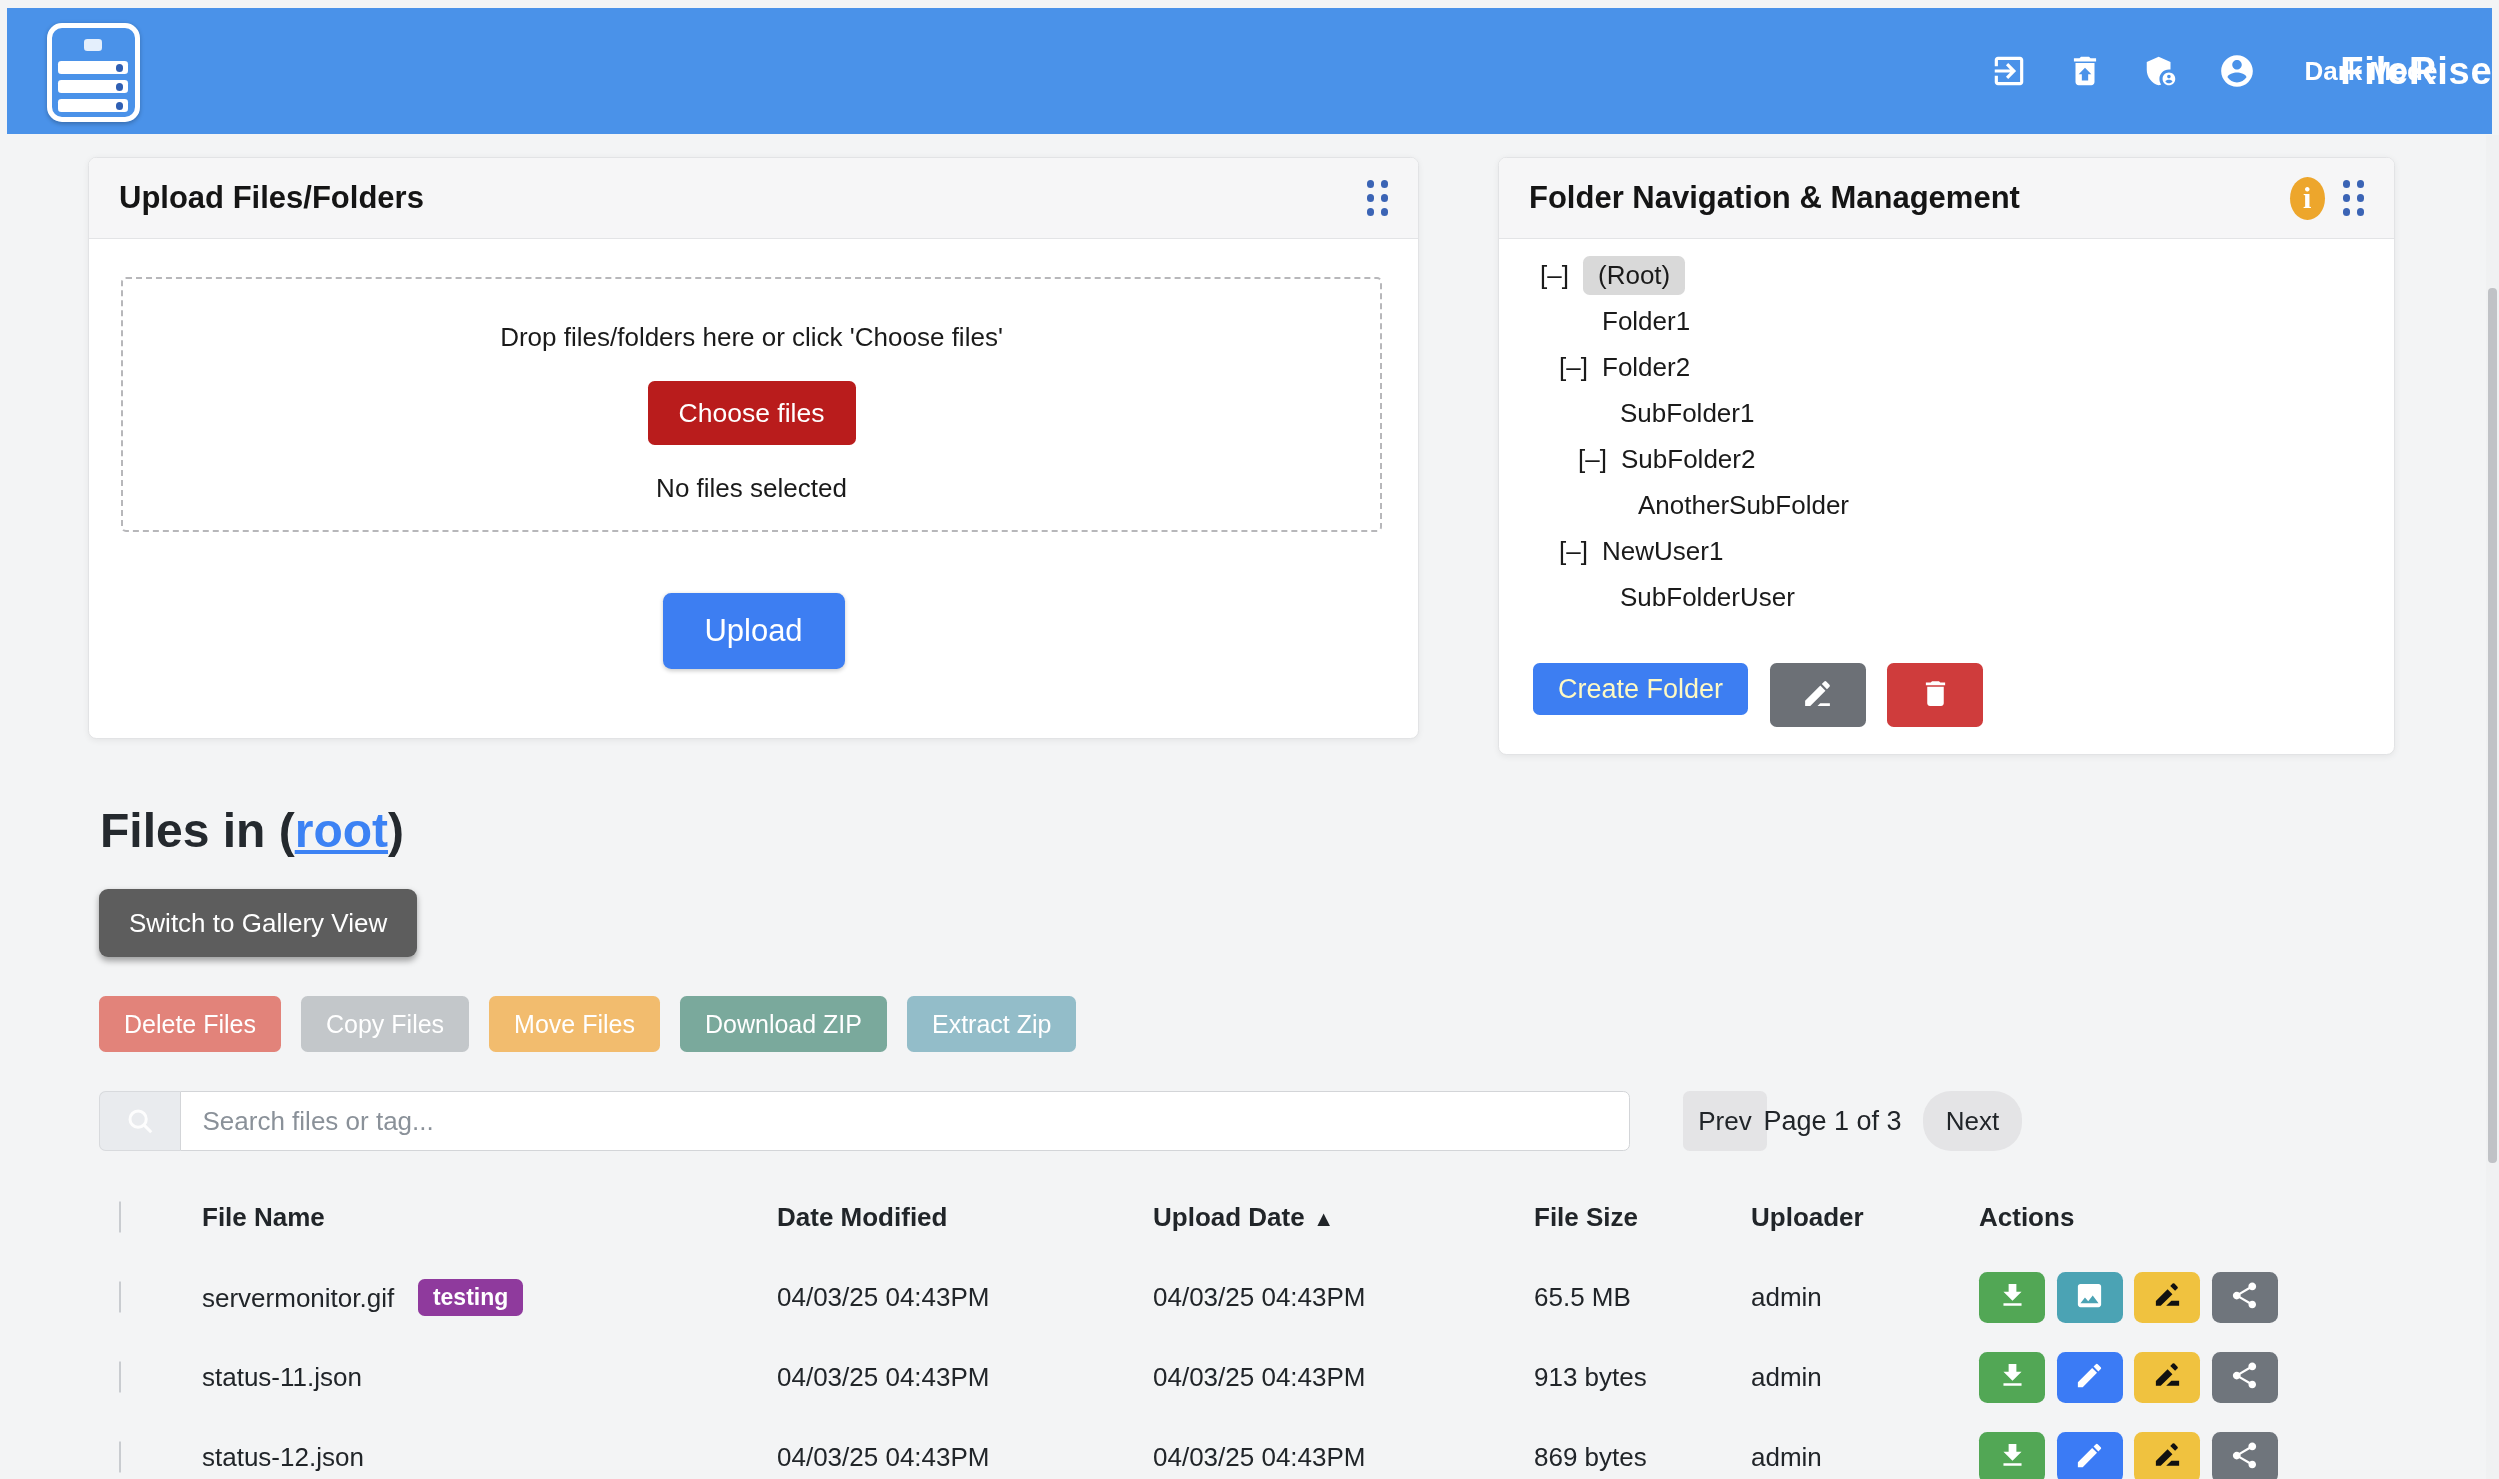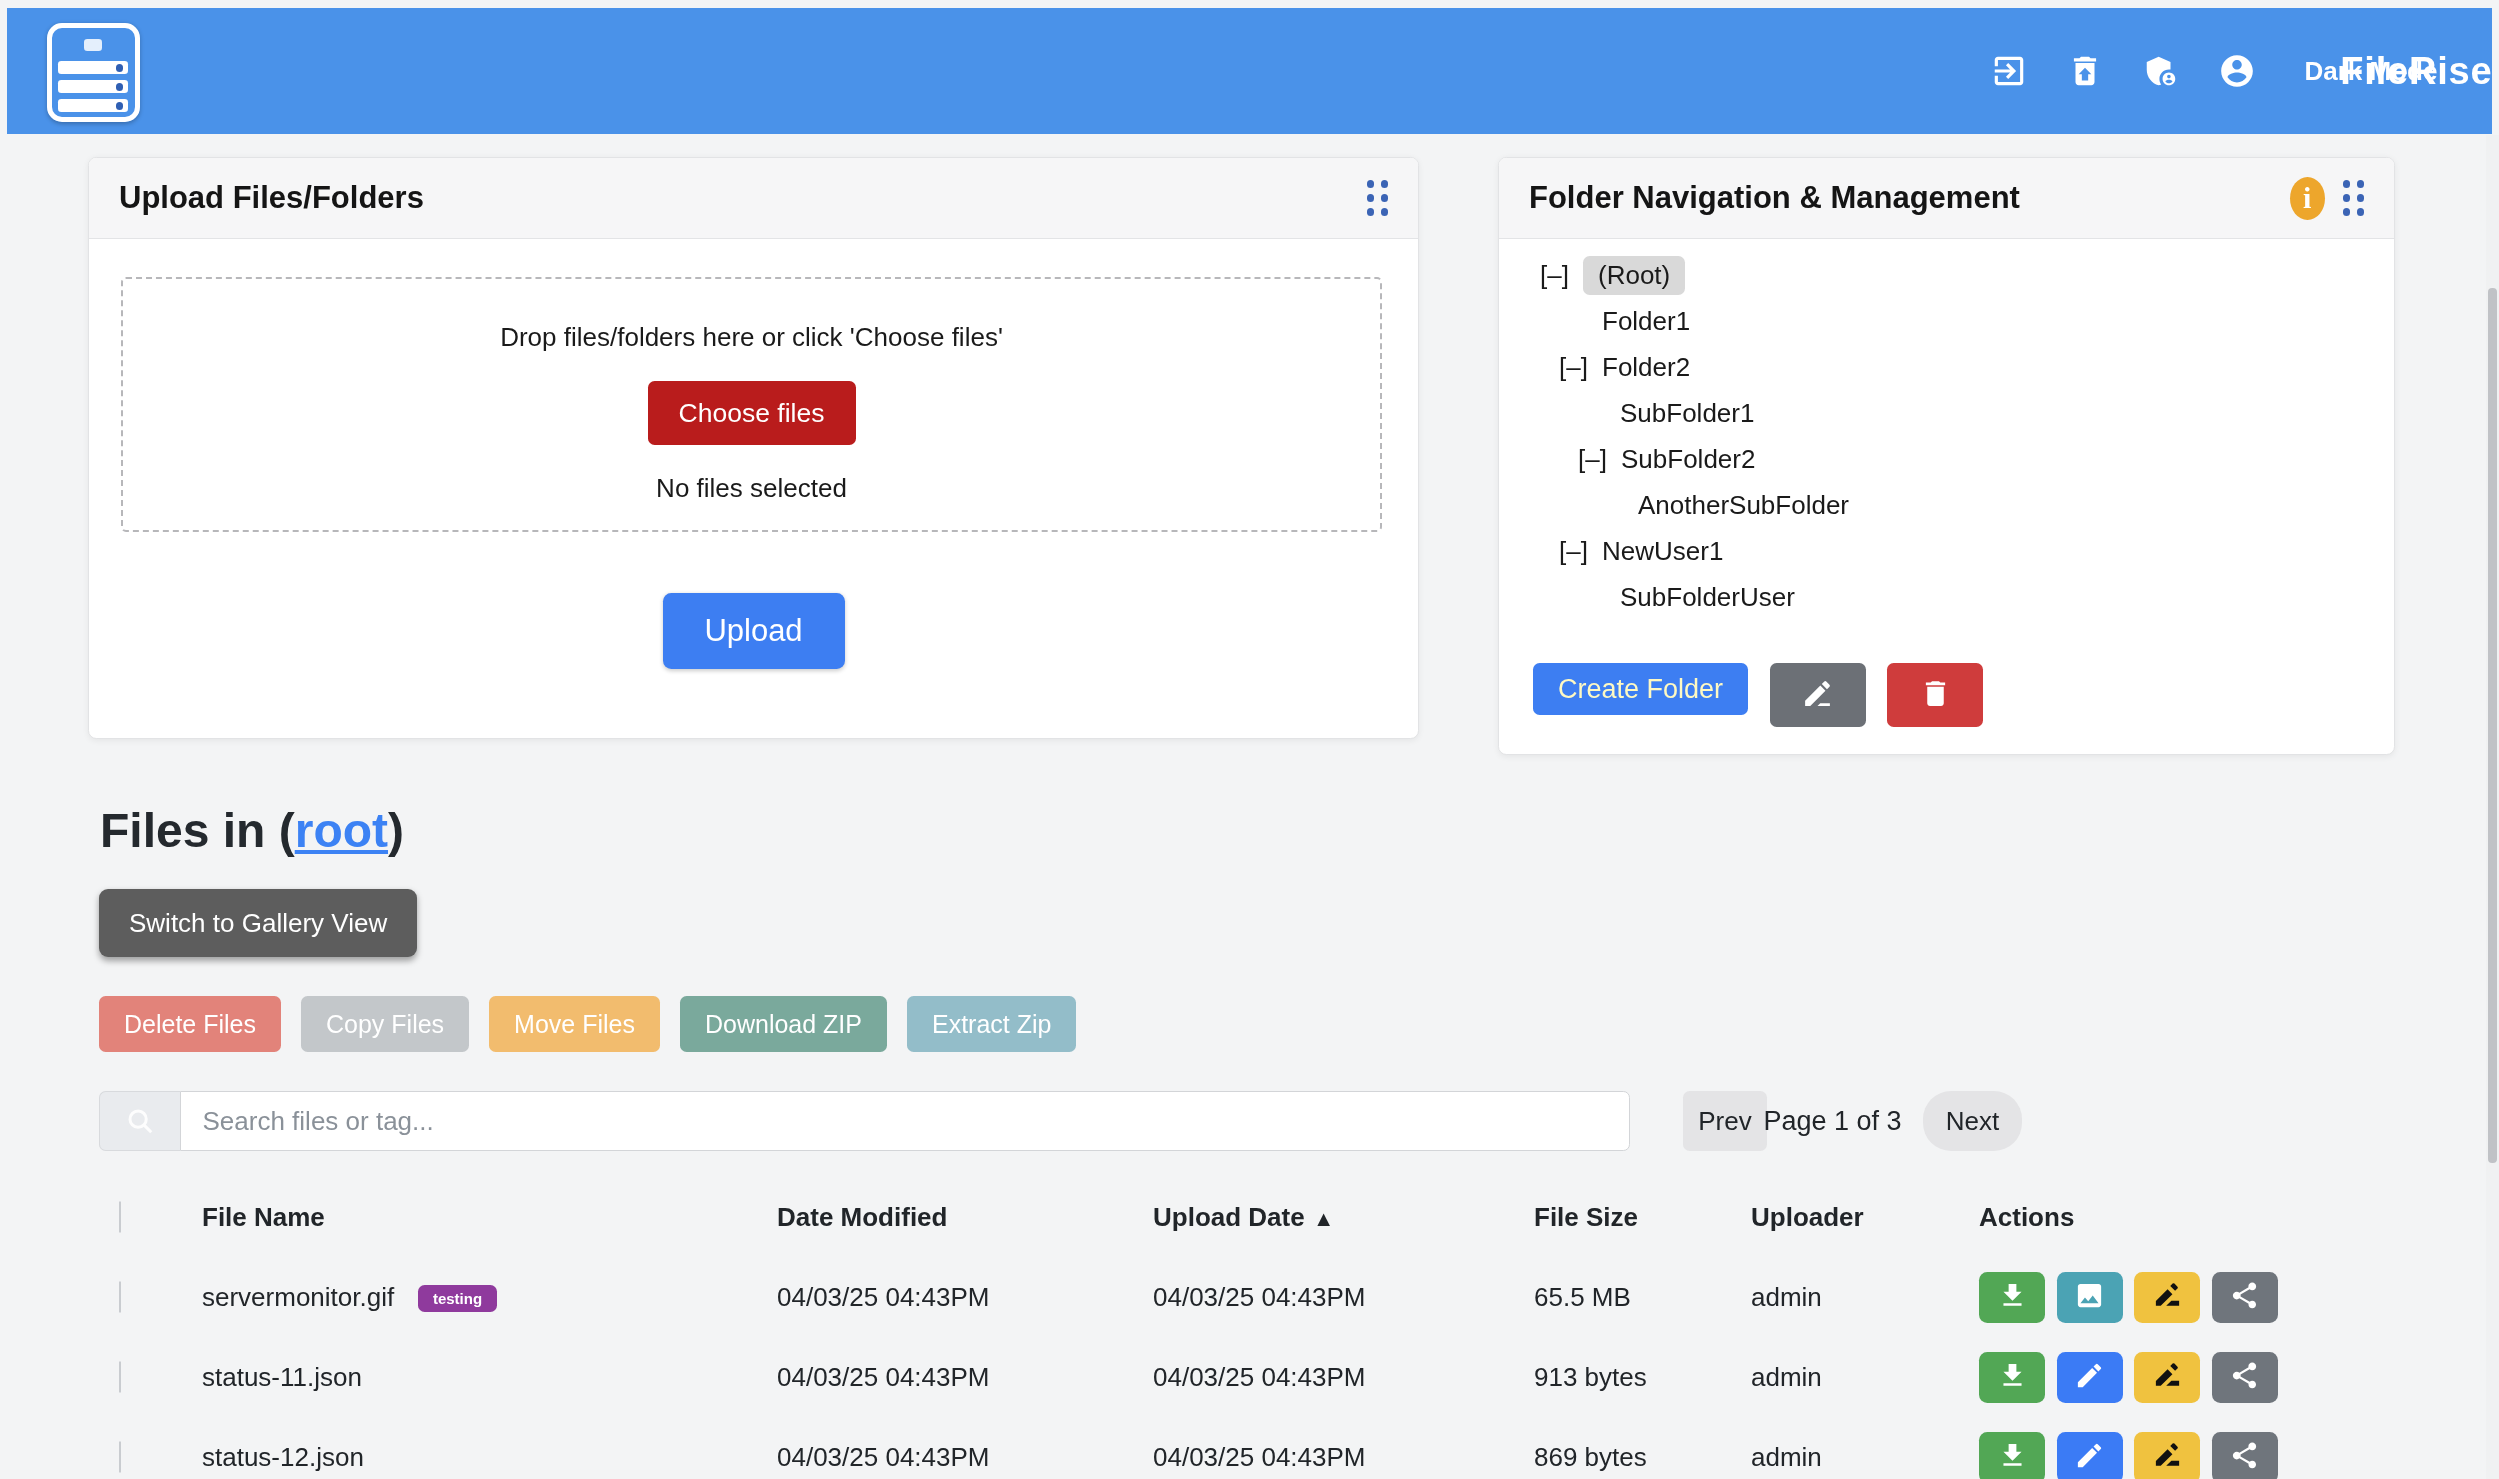--- a/index.html
+++ b/index.html
@@ -95,21 +95,21 @@
   
   .ftable { position:absolute; left:0; right:0; top:1178px; padding-left:99px; }
   .frow { display:grid; grid-template-columns:103px 575px 376px 381px 217px 228px auto;
     align-items:center; height:80px; }
   .frow.head { height:79px; font-weight:bold; }
   .frow > div { font-size:26px; color:#212529; }
   .cb { width:26px; height:26px; border:1.7px solid #c9ccd0; border-radius:5.8px; background:#fff;
     margin-left:20px; cursor:pointer; }
   .sort { font-size:21.5px; margin-left:8.3px; }
   .tag-badge { display:inline-block; margin-left:16.5px; background:#8f3a9d; color:#fff;
-    border-radius:6.6px; padding:5px 15px; font-size:15px; font-weight:bold; vertical-align:1.7px; }
+    border-radius:6.6px; padding:5px 15px; font-size:23px; font-weight:bold; vertical-align:1.7px; }
   .acts { display:flex; gap:11.6px; }
   .act { width:66px; height:51px; border:none; border-radius:8.3px; display:flex;
     align-items:center; justify-content:center; cursor:pointer; }
   .act svg { width:31px; height:31px; fill:#fff; }
   .a-green { background:#52a755; } .a-teal { background:#4ba3b4; } .a-blue { background:#3b7bf5; }
   .a-yellow { background:#f0c23f; } .a-yellow svg { fill:#111; } .a-gray { background:#6f757c; }
 
   
   .sb-track { position:absolute; right:0; top:135px; bottom:0; width:13.2px; background:#f0f1f2; }
   .sb-thumb { position:absolute; right:2.5px; top:153px; width:8.3px; height:875px;

